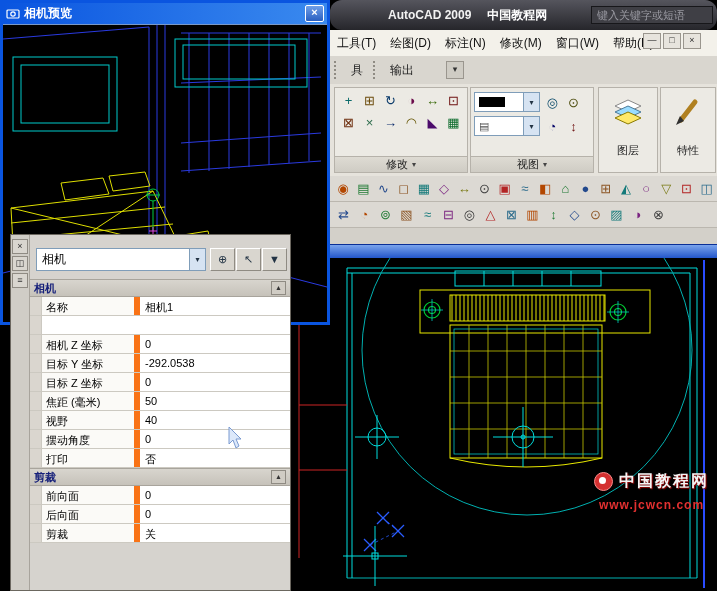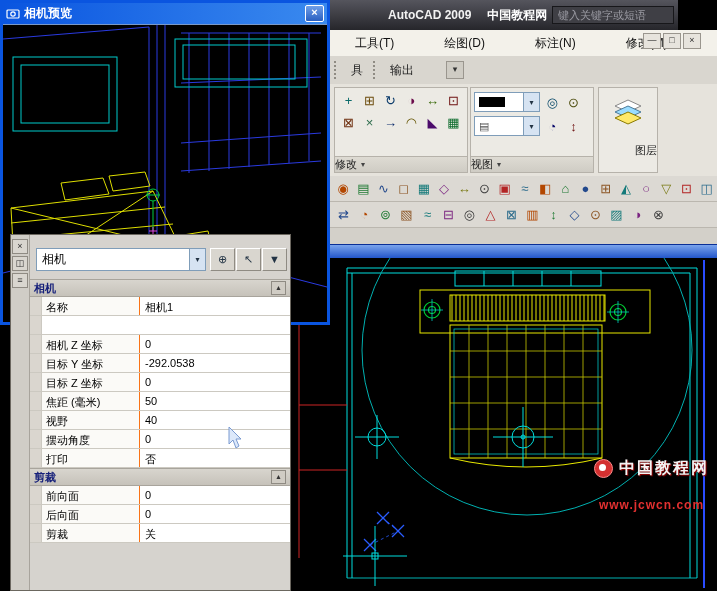--- a/index.html
+++ b/index.html
@@ -1,32 +1,32 @@
 <!DOCTYPE html>
 <html><head>
 <meta charset="utf-8">
 <style>
   html,body{margin:0;padding:0;background:#1a1a1a;}
   #stage{position:relative;width:717px;height:591px;overflow:hidden;background:#000;
          font-family:"Liberation Sans",sans-serif;-webkit-font-smoothing:antialiased;}
   .abs{position:absolute;}
 
   
-  #titlebar{left:330px;top:0;width:348px;height:30px;background:linear-gradient(#55555d,#26262b);
-            display:flex;align-items:center;color:#f2f2f2;}
+  #titlebar{left:330px;top:0;width:387px;height:30px;background:linear-gradient(#55555d,#26262b);
+            display:flex;align-items:center;color:#f2f2f2;border-radius:12px;}
   #apptitle{font-weight:bold;font-size:12px;margin-left:58px;}
   #doctitle{font-weight:bold;font-size:12px;margin-left:16px;color:#fff;}
   #searchbox{position:absolute;right:4px;top:6px;width:110px;height:16px;background:#3f3f45;
              border:1px solid #17171a;color:#cfcfcf;font-size:11px;padding:0 5px;
              font-family:"Liberation Sans",sans-serif;}
   #searchbox::placeholder{color:#9a9aa2;}
 
   #menubar{left:330px;top:30px;width:387px;height:26px;background:#f3f1ea;border-bottom:1px solid #c9c5bd;
            display:flex;align-items:center;}
-  .menu-item{font-size:12px;color:#111;padding:2px 25px;white-space:nowrap;cursor:default;}
+  .menu-item{font-size:12px;color:#111;padding:2px 7px;white-space:nowrap;cursor:default;}
   #docbtns{margin-left:auto;display:flex;}
   .docbtn{width:16px;height:14px;margin:0 1px;background:#e7e4dd;border:1px solid #9a968e;
           font-size:9px;line-height:12px;text-align:center;color:#333;}
 
   #quickbar{left:330px;top:56px;width:387px;height:28px;background:#d9d6cf;border-bottom:1px solid #b9b5ad;
             display:flex;align-items:center;color:#222;font-size:12px;}
   #quickbar .grip{width:3px;height:18px;border-left:2px dotted #8f8b83;margin:0 6px 0 4px;}
   #quickbar .qlabel{padding:0 6px;}
   #quickbar .qarrow{margin-left:26px;width:16px;height:16px;background:#cfccc4;border:1px solid #9a968e;
             font-size:9px;text-align:center;line-height:15px;color:#333;}
@@ -34,52 +34,52 @@
   #ribbon{left:330px;top:84px;width:387px;height:92px;background:#e6e3dc;border-bottom:1px solid #b6b2aa;}
   .rpanel{position:absolute;top:3px;bottom:3px;background:#eceae4;border:1px solid #b6b2aa;}
   #rp-modify{left:4px;width:132px;}
   #rp-view{left:140px;width:122px;}
   #rp-layers{left:268px;width:58px;}
   #rp-props{left:330px;width:54px;}
   .ricons{display:flex;justify-content:center;margin-top:3px;}
   .ticon{display:inline-flex;align-items:center;justify-content:center;width:19px;height:19px;
          font-size:13px;margin:0 1px;cursor:default;}
   .rlabel{position:absolute;left:0;right:0;bottom:0;height:15px;background:linear-gradient(#dedbd3,#cfccc4);
-          border-top:1px solid #b6b2aa;display:flex;align-items:center;justify-content:flex-start;
+          border-top:1px solid #b6b2aa;display:flex;align-items:center;justify-content:center;
           font-size:11px;color:#222;gap:4px;}
   .rlabel .dar{font-size:8px;color:#444;}
   .vrow{display:flex;align-items:center;margin:4px 3px 0 3px;gap:2px;}
   .combo{display:flex;align-items:center;background:#fff;border:1px solid #7f9db9;height:18px;}
   .combo.small{width:64px;}
   .combo .swatch{width:26px;height:10px;background:#000;margin:0 4px;}
   .combo .mini{font-size:11px;margin:0 4px;color:#555;}
   .cmbarrow{margin-left:auto;width:15px;height:100%;background:#d6e3f2;border-left:1px solid #7f9db9;
             font-size:8px;display:flex;align-items:center;justify-content:center;color:#234;}
   .bigicon{display:block;margin:8px auto 0 auto;}
-  .biglabel{position:absolute;left:0;right:0;bottom:14px;text-align:right;font-size:11px;color:#222;}
+  .biglabel{position:absolute;left:0;right:0;bottom:14px;text-align:center;font-size:11px;color:#222;}
 
   #toolrow1,#toolrow2{left:330px;width:387px;height:26px;background:#dcd9d3;border-bottom:1px solid #bbb7af;
             display:flex;align-items:center;padding-left:3px;box-sizing:border-box;}
   #toolrow1{top:176px;}
   #toolrow2{top:202px;}
   #graystrip{left:330px;top:228px;width:387px;height:16px;background:#d3d0c9;}
   #blueband{left:330px;top:244px;width:387px;height:14px;background:linear-gradient(#7aa4ec,#1c50c8);
             border-top:1px solid #0a2f96;}
 
   #drawarea{left:287px;top:258px;width:430px;height:268px;background:#000;}
   #floorplan{position:absolute;left:0;top:0;}
 
   #watermark{position:absolute;right:8px;bottom:14px;text-align:center;}
   #wline1{display:flex;align-items:center;gap:6px;justify-content:center;}
   #wlogo{width:17px;height:17px;border-radius:50%;background:#d43030;border:1px solid #ff8a8a;
          position:relative;}
   #wlogo:after{content:"";position:absolute;left:4px;top:4px;width:7px;height:7px;border-radius:50%;
          background:#fff;}
   #wtext1{color:#f4f4f4;font-size:16px;font-weight:bold;letter-spacing:2px;text-shadow:1px 1px 1px #900;}
-  #wtext2{color:#e23030;font-size:12px;font-weight:bold;letter-spacing:1px;margin-top:19px;}
+  #wtext2{color:#e23030;font-size:12px;font-weight:bold;letter-spacing:1px;margin-top:6px;}
 
   
   #preview{left:0;top:0;width:330px;height:325px;z-index:5;border:3px solid #0a55e0;box-sizing:border-box;
            background:#000;}
   #ptitlebar{height:21px;background:linear-gradient(90deg,#0a55e0,#3a8aef);display:flex;align-items:center;
            padding:0 3px;}
   #ptitle{color:#fff;font-weight:bold;font-size:12px;margin-left:4px;}
   #pclose{margin-left:auto;width:17px;height:15px;background:linear-gradient(#6f9fe8,#2a5fc0);
           border:1px solid #fff;border-radius:2px;color:#fff;font-size:11px;line-height:13px;
           text-align:center;font-weight:bold;}
@@ -98,21 +98,21 @@
   .pbtn{position:absolute;top:13px;width:23px;height:21px;background:#d9d6cf;border:1px solid #8f8b83;
         border-top-color:#fff;border-left-color:#fff;font-size:11px;text-align:center;line-height:20px;color:#234;}
   .phead{height:16px;background:linear-gradient(#d8d5ce,#c6c2ba);border:1px solid #a8a49c;
          border-left:none;border-right:none;display:flex;align-items:center;padding:0 4px;}
   .pheadtxt{font-weight:bold;color:#16207a;font-size:11px;}
   .collapse{margin-left:auto;width:13px;height:12px;background:#d0ccc4;border:1px solid #8f8b83;
          font-size:7px;line-height:11px;text-align:center;color:#333;}
   .prow{display:grid;grid-template-columns:12px 98px 1fr;height:19px;background:#fff;
         border-bottom:1px solid #ccc9c1;box-sizing:border-box;}
   .gutter{background:#dad6cf;border-right:1px solid #ccc9c1;}
-  .plabel{padding:3px 0 0 4px;color:#000;border-right:1px solid #f97316;background:#fbfaf7;
+  .plabel{padding:3px 0 0 4px;color:#000;border-right:6px solid #f97316;background:#fbfaf7;
           white-space:nowrap;overflow:hidden;}
   .pvalue{padding:3px 0 0 5px;color:#000;white-space:nowrap;overflow:hidden;}
   #mousecursor{position:absolute;left:198px;top:192px;}
 </style>
 </head>
 <body>
 
 <div id="stage">
 
   <div id="titlebar" class="abs">
@@ -201,20 +201,27 @@
 
     <div class="rpanel" id="rp-layers">
       <svg class="bigicon" width="34" height="32" viewBox="0 0 34 32">
         <path d="M4,10 L17,4 L30,10 L17,16 Z" fill="#ffffff" stroke="#888" stroke-width="1"></path>
         <path d="M4,16 L17,10 L30,16 L17,22 Z" fill="#9adcff" stroke="#4a7a9a" stroke-width="1"></path>
         <path d="M4,22 L17,16 L30,22 L17,28 Z" fill="#ffe96a" stroke="#8a7a00" stroke-width="1"></path>
       </svg>
       <div class="biglabel">图层</div>
     </div>
 
+    <div class="rpanel" id="rp-props">
+      <svg class="bigicon" width="34" height="32" viewBox="0 0 34 32">
+        <path d="M10,24 L24,6" stroke="#b08020" stroke-width="5" stroke-linecap="round"></path>
+        <path d="M5,29 L13,25 L9,20 Z" fill="#303030"></path>
+      </svg>
+      <div class="biglabel">特性</div>
+    </div>
   </div>
 
   <div id="toolrow1" class="abs">
 
   <span class="ticon" style="color: rgb(179, 71, 0);">◉</span>
       <span class="ticon" style="color: rgb(31, 122, 51);">▤</span>
       <span class="ticon" style="color: rgb(35, 73, 140);">∿</span>
       <span class="ticon" style="color: rgb(140, 85, 35);">◻</span>
       <span class="ticon" style="color: rgb(20, 122, 122);">▦</span>
       <span class="ticon" style="color: rgb(122, 35, 128);">◇</span>

